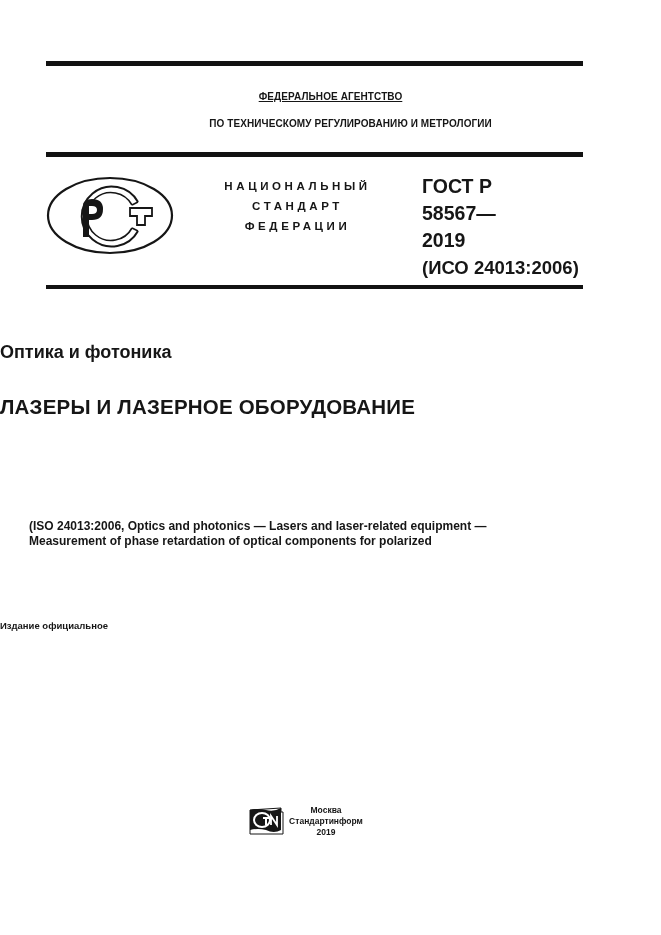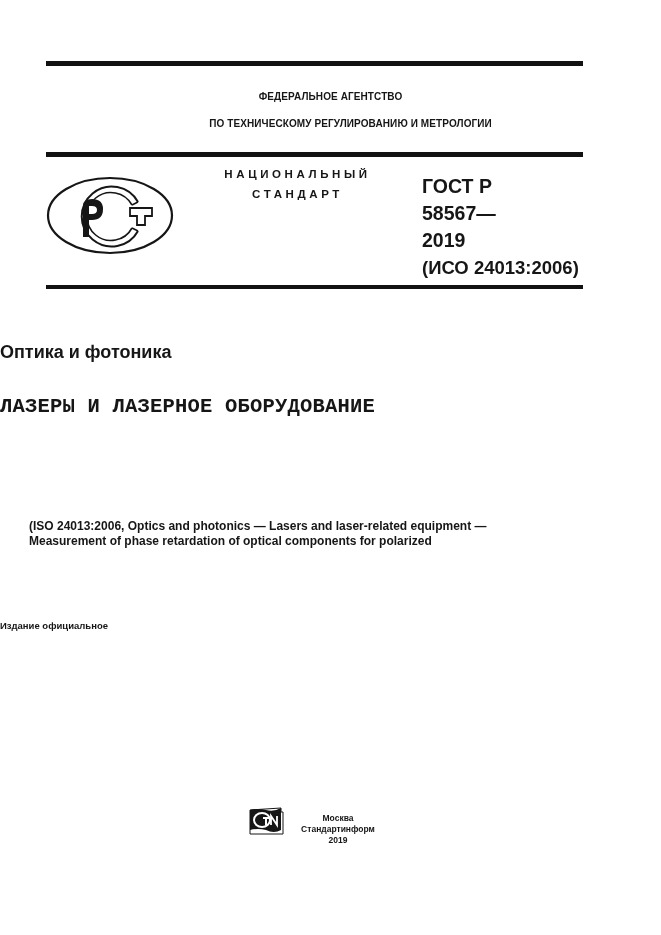--- a/index.html
+++ b/index.html
@@ -5,40 +5,40 @@
     * { margin: 0; padding: 0; box-sizing: border-box; }
     html, body { width: 661px; height: 935px; background: #ffffff; overflow: hidden; }
     body { position: relative; font-family: "Liberation Sans", sans-serif; color: #161616; font-weight: bold; }
 
     .rule { position: absolute; left: 46px; width: 537px; height: 5px; background: #121212; }
     .rule.top { top: 61px; }
     .rule.mid { top: 152px; }
     .rule.low { top: 285px; height: 4px; }
 
     .agency { position: absolute; left: 0; width: 661px; text-align: center; font-size: 10px; letter-spacing: 0.1px; }
-    .agency.l1 { top: 91px; }
+    .agency.l1 { top: 91px; text-decoration: underline; }
     .agency.l2 { top: 118px; margin-left: 20px; }
 
     .logo { position: absolute; left: 46px; top: 176px; width: 128px; height: 79px; }
 
-    .national { position: absolute; left: 210px; top: 164px; width: 175px; text-align: center; font-size: 11.5px; letter-spacing: 3.6px; line-height: 20px; }
+    .national { position: absolute; left: 210px; top: 176px; width: 175px; text-align: center; font-size: 11.5px; letter-spacing: 3.6px; line-height: 20px; }
     .national div { white-space: nowrap; }
 
     .gost { position: absolute; left: 422px; top: 173px; font-size: 19.5px; line-height: 27px; white-space: nowrap; }
     .gost .l4 { font-size: 18.5px; }
 
     .center { position: absolute; left: 0; width: 661px; text-align: left; white-space: nowrap; }
     .discipline { top: 342px; font-size: 18px; }
-    .main-title { top: 395px; font-size: 20.5px; letter-spacing: 0.2px; font-family: Liberation Mono, monospace; }
+    .main-title { top: 395px; font-size: 20.5px; letter-spacing: 0.2px; }
     .subtitle { top: 449px; font-size: 18.5px; line-height: 23px; }
     .iso { top: 519px; font-size: 12px; line-height: 15px; margin-left: 29px; }
     .edition { top: 620px; font-size: 9.5px; }
 
     .pub-logo { position: absolute; left: 248px; top: 806px; width: 37px; height: 30px; }
-    .publisher { position: absolute; left: 292px; top: 805px; width: 92px; text-align: center; font-size: 8.5px; line-height: 11px; margin-top: 8px; }
+    .publisher { position: absolute; left: 280px; top: 805px; width: 92px; text-align: center; font-size: 8.5px; line-height: 11px; }
   </style>
 </head>
 <body>
 
 <div class="rule top"></div>
 
 <div class="agency l1">ФЕДЕРАЛЬНОЕ АГЕНТСТВО</div>
 <div class="agency l2">ПО ТЕХНИЧЕСКОМУ РЕГУЛИРОВАНИЮ И МЕТРОЛОГИИ</div>
 
 <div class="rule mid"></div>
@@ -54,20 +54,21 @@
     <path d="M 37 61 L 37 30 Q 37 23 46 23 Q 57 23 57 33 Q 57 44 46 44 L 43 44 L 43 61 Z" fill="#161616"></path>
     <path d="M 43 30 L 46 30 Q 51 30 51 34 Q 51 38 46 38 L 43 38 Z" fill="#ffffff"></path>
 
     <path d="M 84 32 L 106 32 L 106 40 L 99 40 L 99 49 L 91 49 L 91 40 L 84 40 Z" fill="none" stroke="#161616" stroke-width="1.8"></path>
   </svg>
 </div>
 
 <div class="national">
   <div>НАЦИОНАЛЬНЫЙ</div>
   <div>СТАНДАРТ</div>
+  <div>ФЕДЕРАЦИИ</div>
 </div>
 
 <div class="gost">
   <div>ГОСТ Р</div>
   <div>58567—</div>
   <div>2019</div>
   <div class="l4">(ИСО 24013:2006)</div>
 </div>
 
 <div class="rule low"></div>

